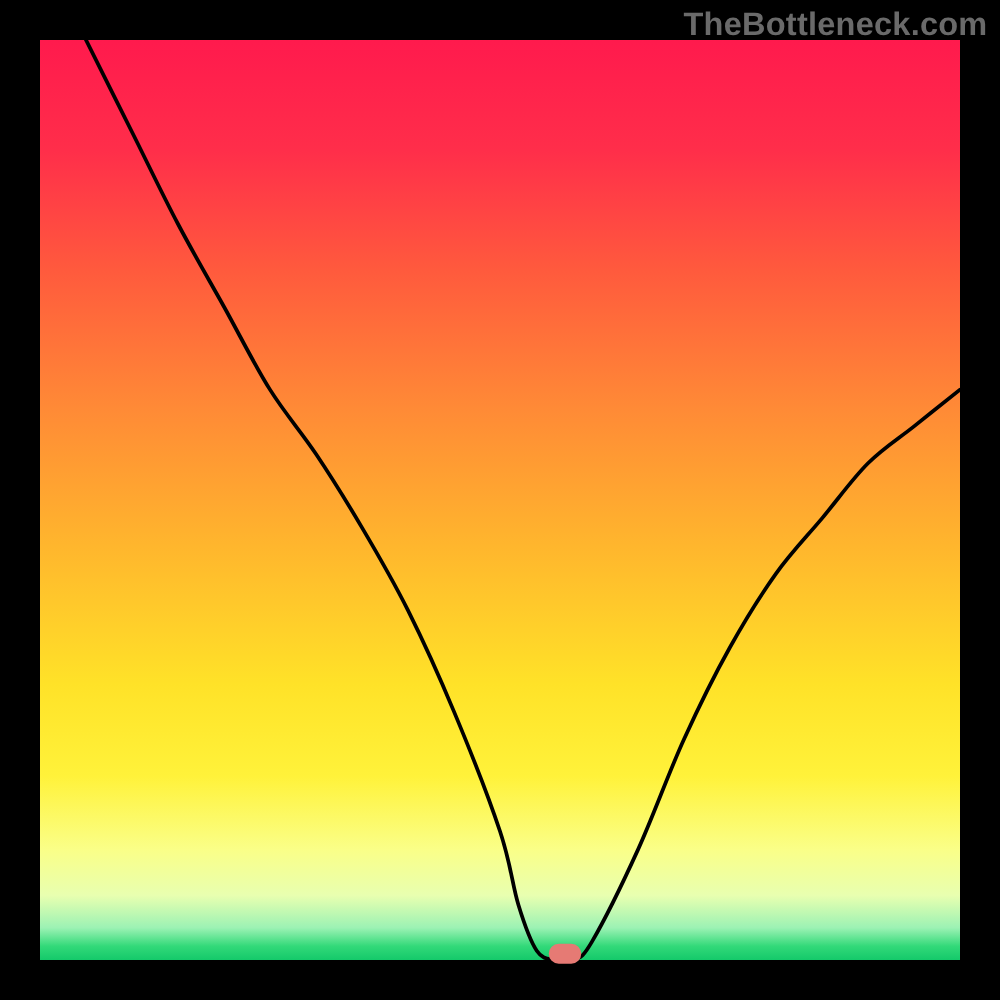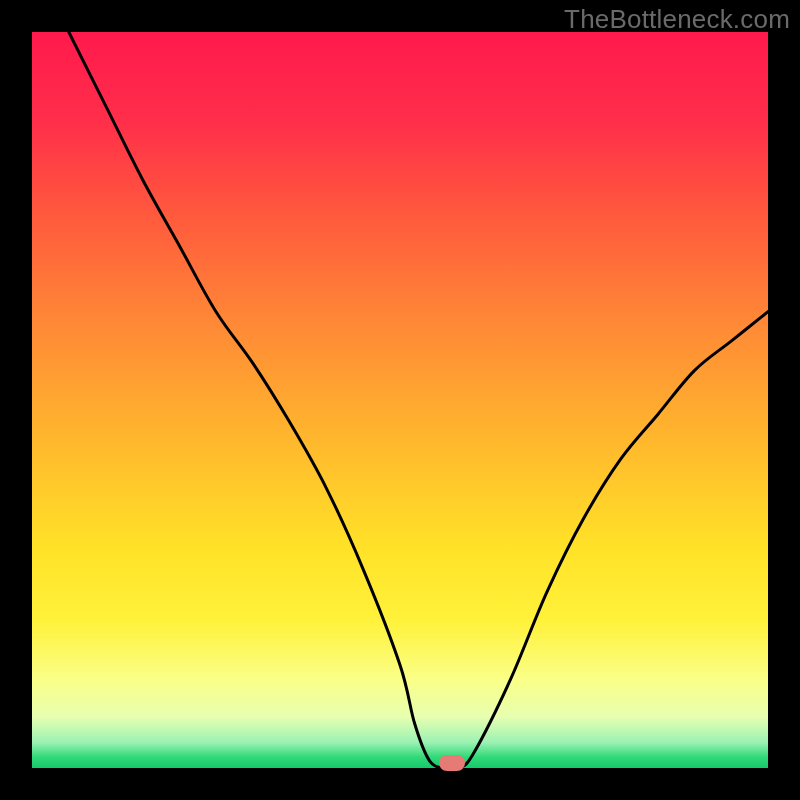--- a/index.html
+++ b/index.html
@@ -38,21 +38,21 @@
     width: 100%;
     height: 100%;
     pointer-events: none;
   }
   .watermark {
     position: absolute;
     top: 4px;
     right: 10px;
     color: #6a6a6a;
     font-size: 26px;
-    font-weight: 400;
+    font-weight: 700;
     letter-spacing: 0.2px;
     user-select: none;
   }
   .marker {
     position: absolute;
     width: 26px;
     height: 16px;
     border-radius: 8px;
     transform: translate(-50%, -50%);
   }

